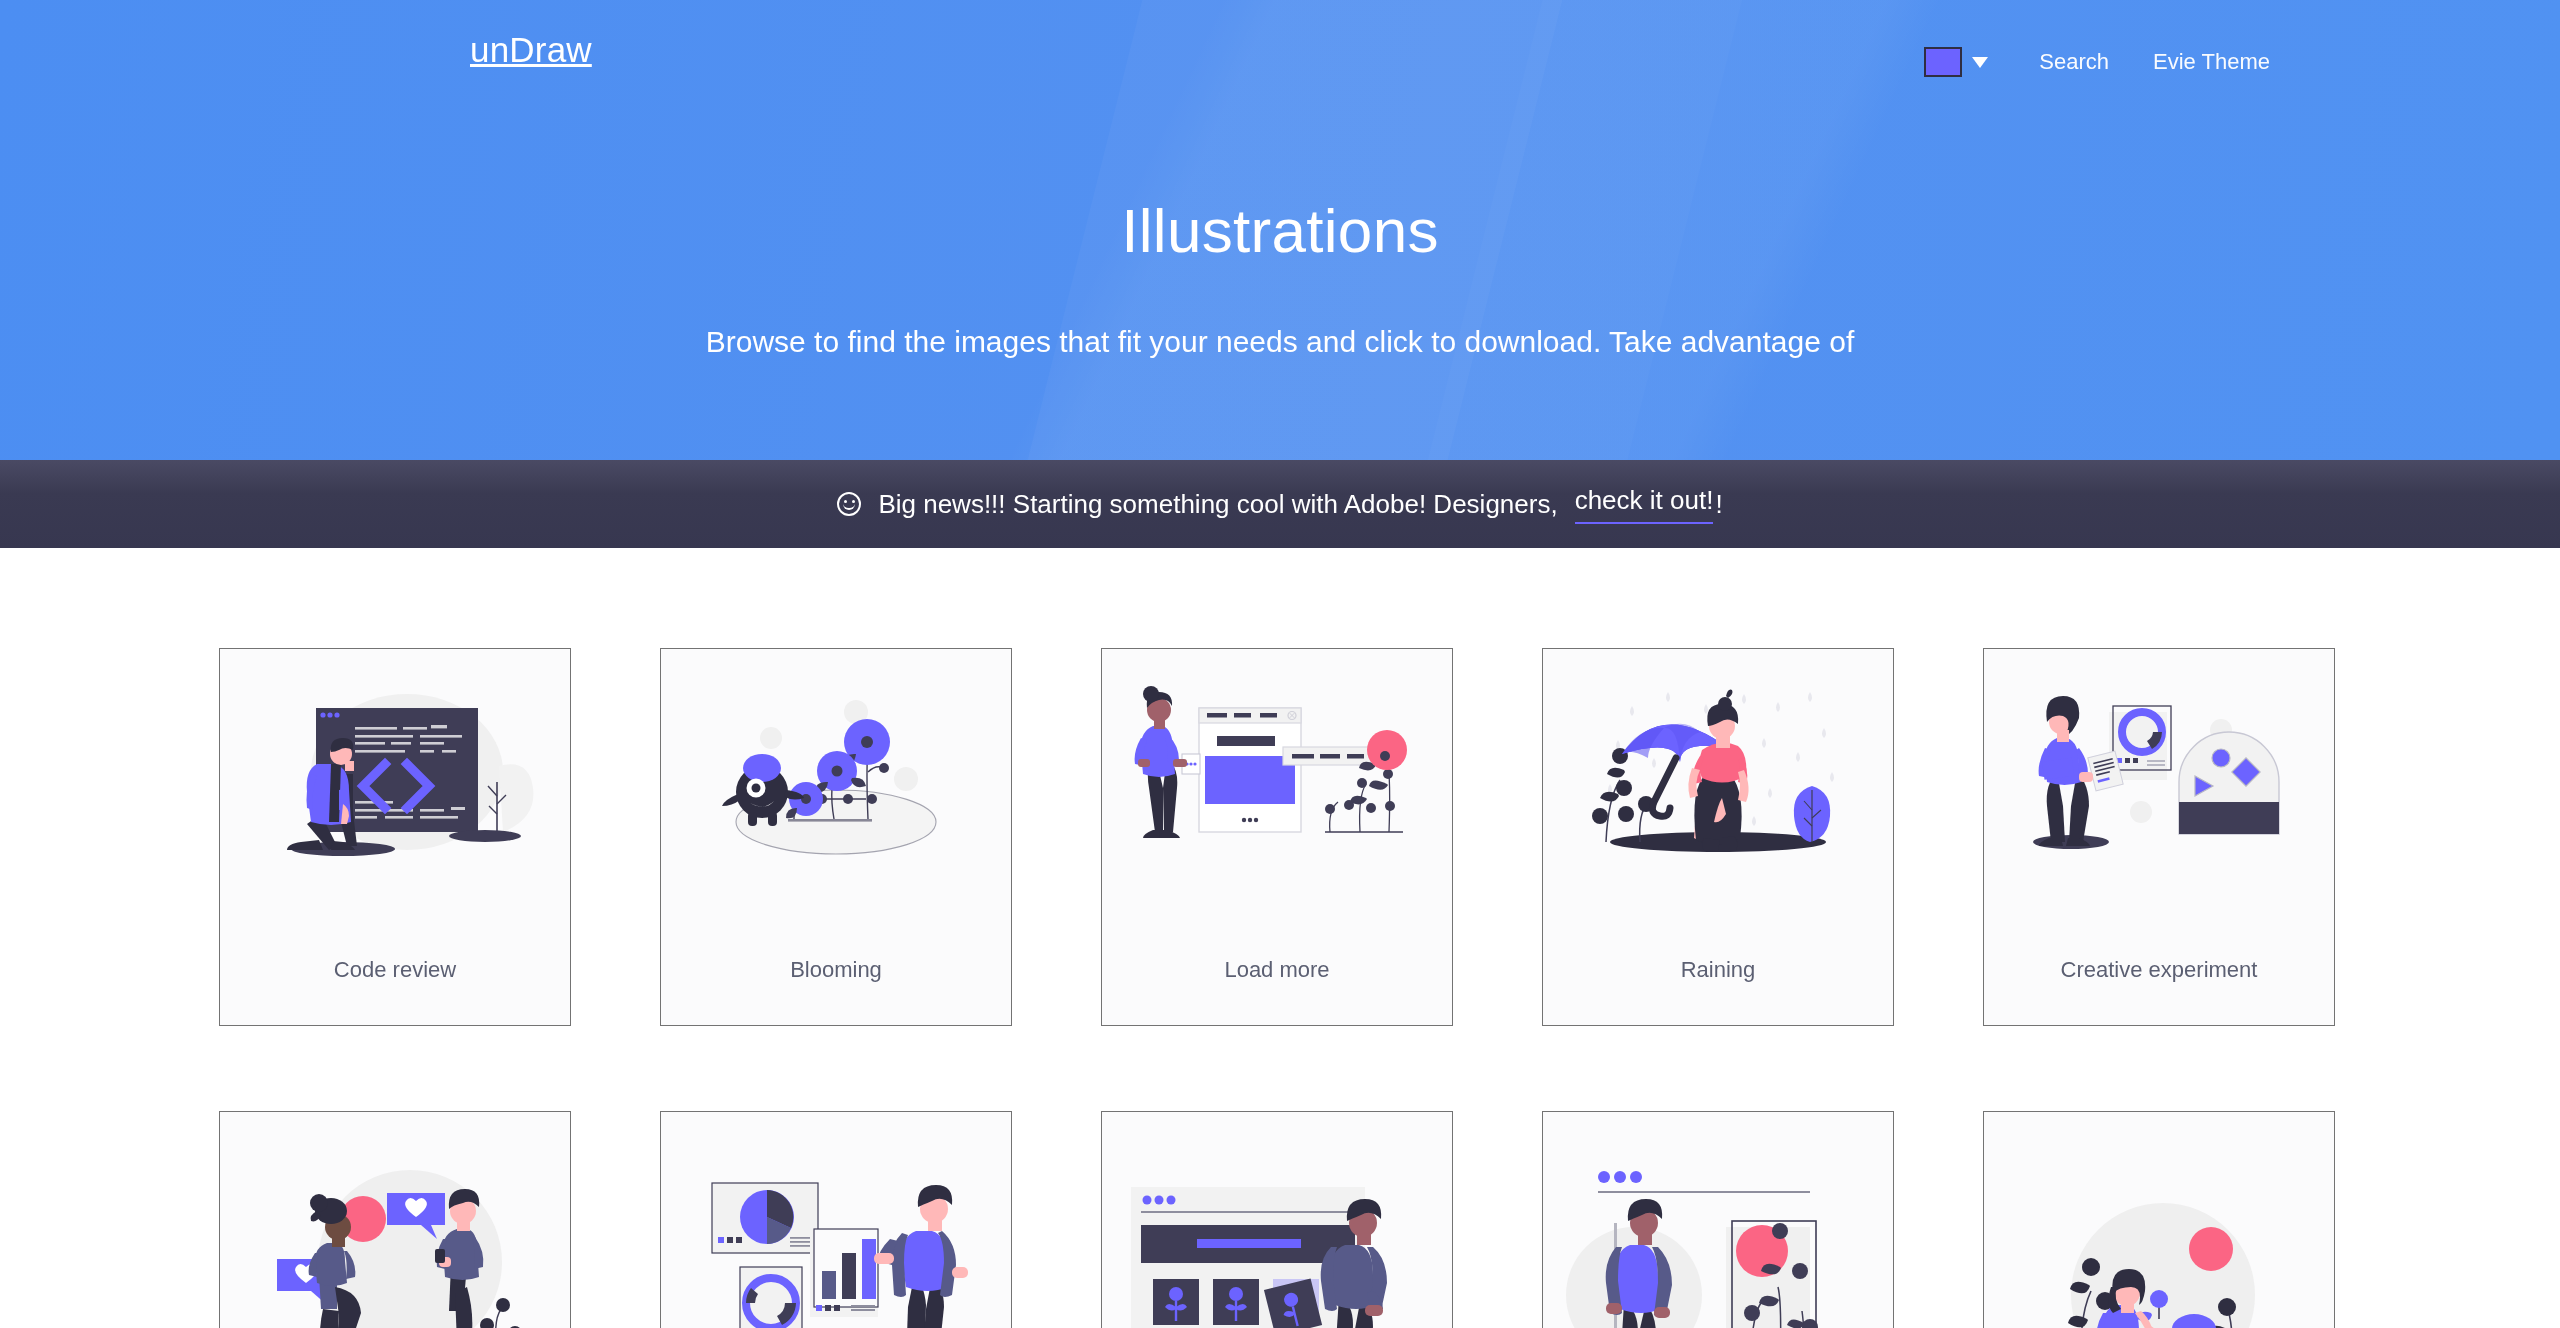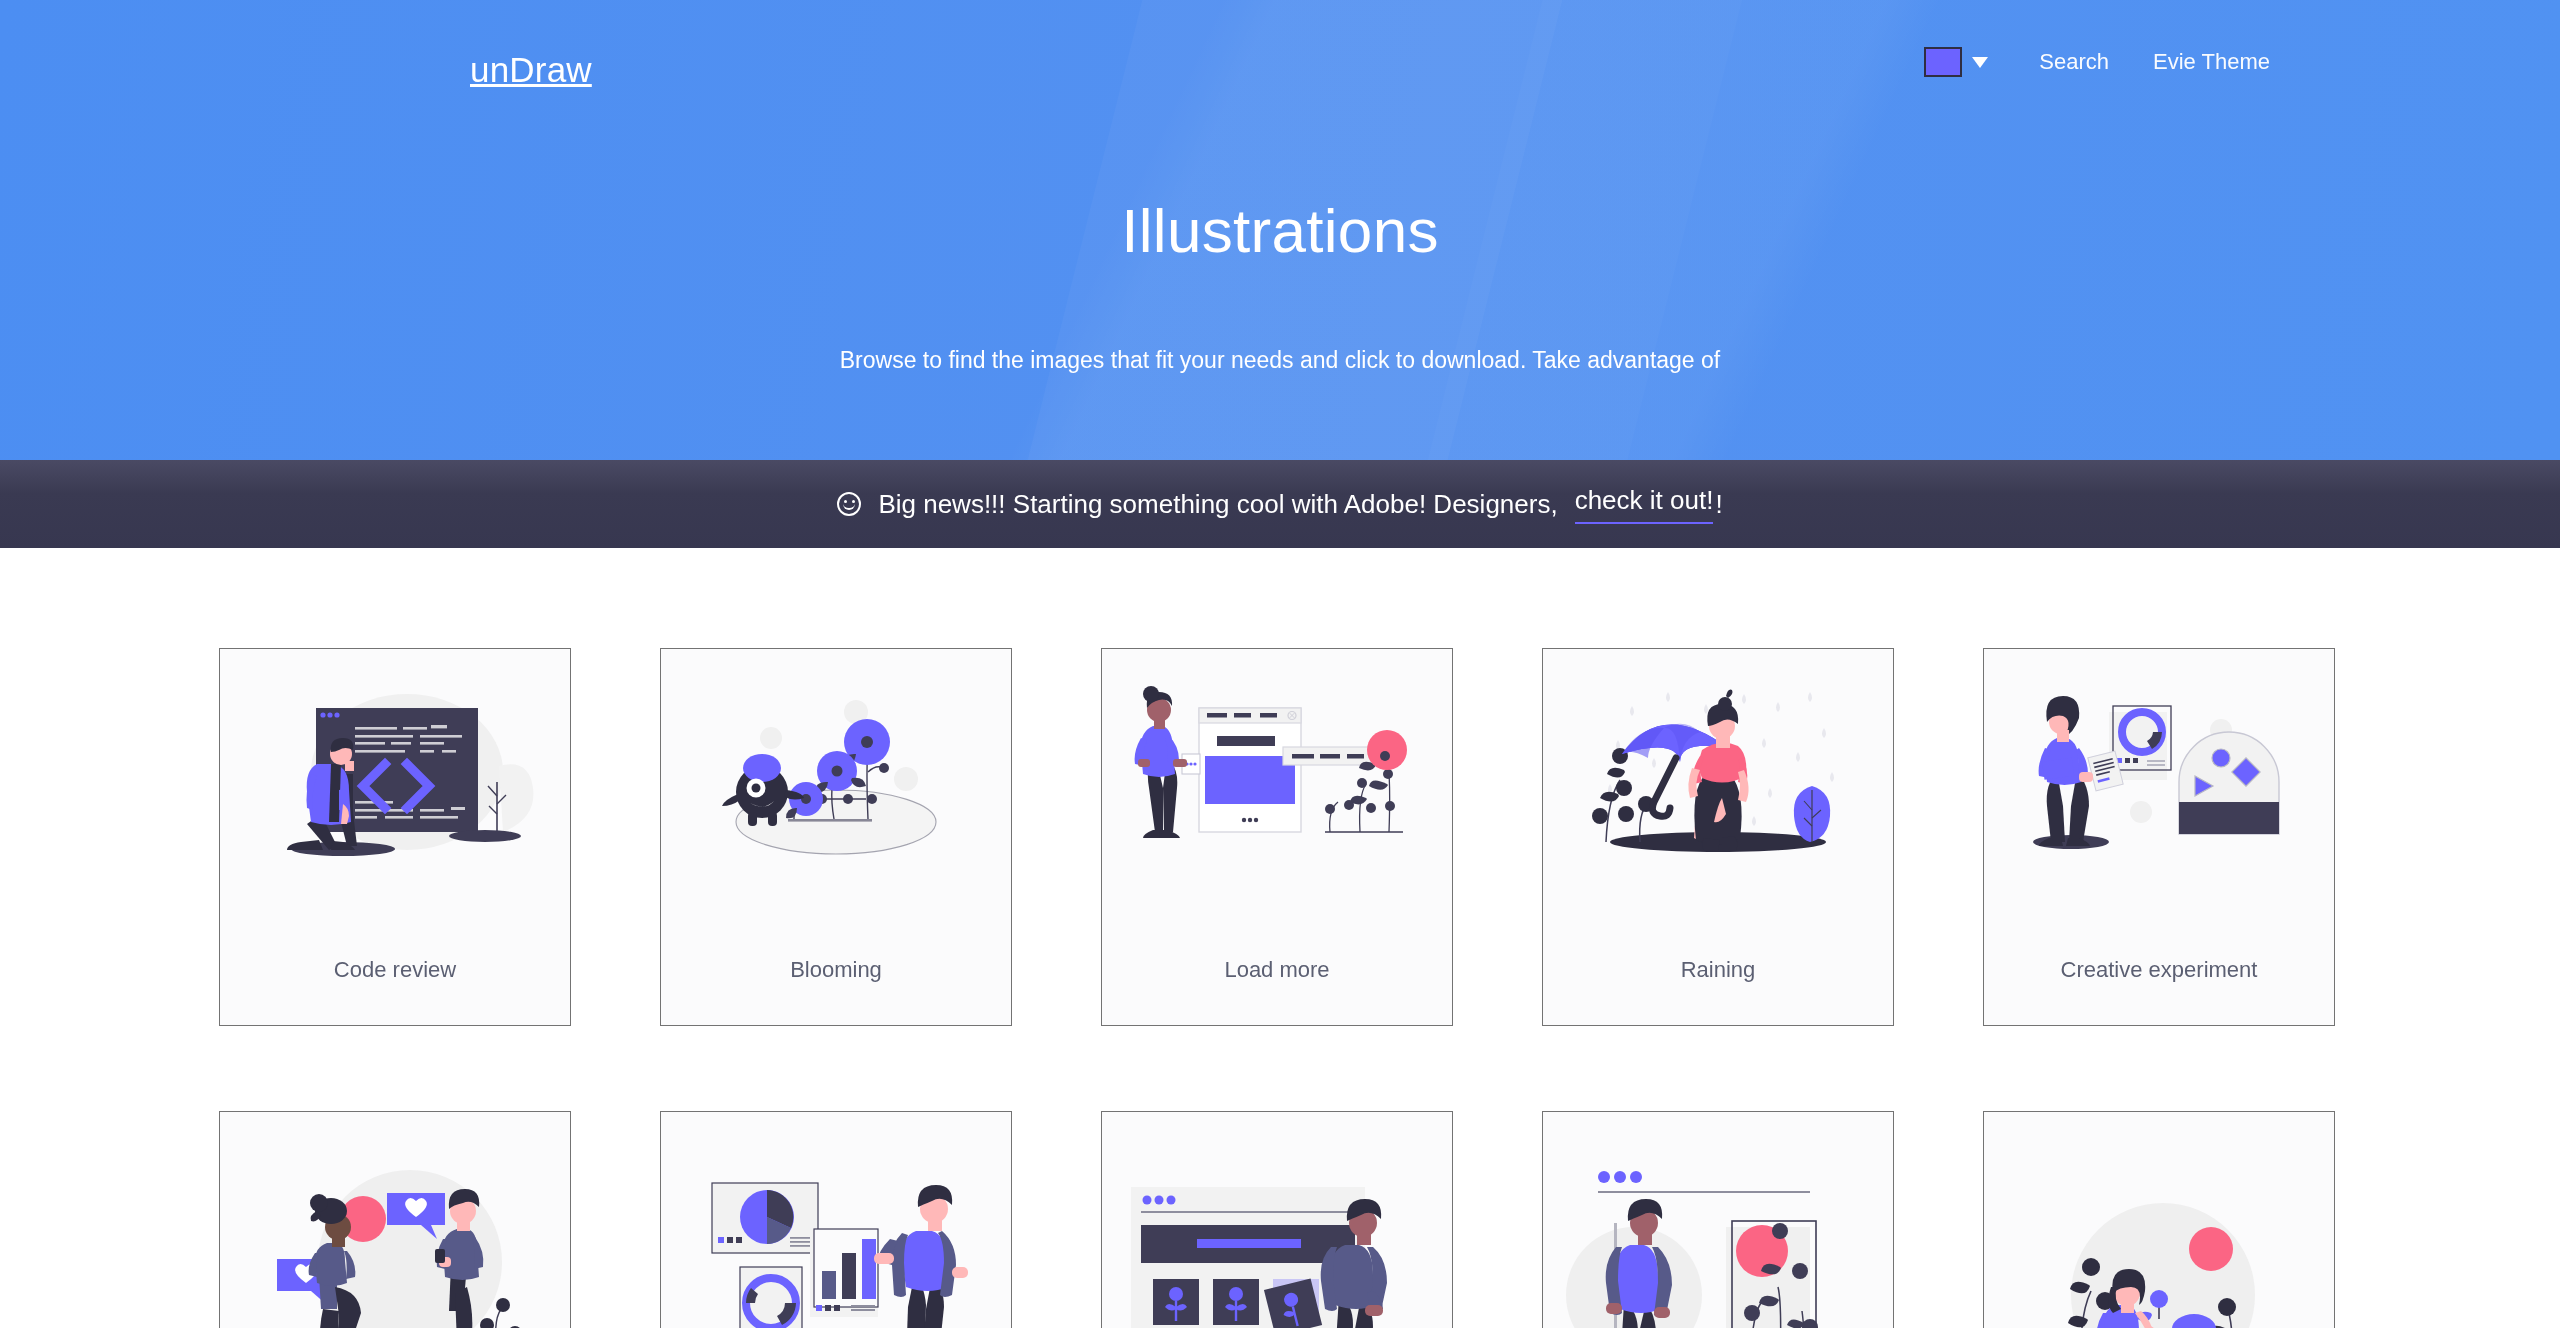--- a/index.html
+++ b/index.html
@@ -43,21 +43,21 @@
     position: absolute;
     top: 0; left: 0;
     width: 2560px; height: 110px;
     display: flex;
     align-items: center;
     z-index: 5;
   }
   .logo {
     position: absolute;
     left: 470px;
-    top: 52px;
+    top: 32px;
     color: #ffffff;
     font-size: 35px;
     font-weight: 400;
     letter-spacing: 0.2px;
     line-height: 1;
   }
   .nav-right {
     position: absolute;
     right: 275px;
     top: 47px;
@@ -105,24 +105,23 @@
     font-size: 62px;
     font-weight: 400;
     letter-spacing: 0.3px;
   }
   .hero-sub {
     position: absolute;
     top: 318px;
     width: 2560px;
     text-align: center;
     color: #ffffff;
-    font-size: 23px;
+    font-size: 30px;
     line-height: 1.62;
     font-weight: 400;
-    margin-top: 24px;
   }
   .hero-sub .l2 { display: block; }
 
   
   .banner {
     position: relative;
     width: 2560px;
     height: 88px;
     background: linear-gradient(180deg, #4a4a64 0%, #3a3a52 38%, #373750 100%);
     display: flex;

